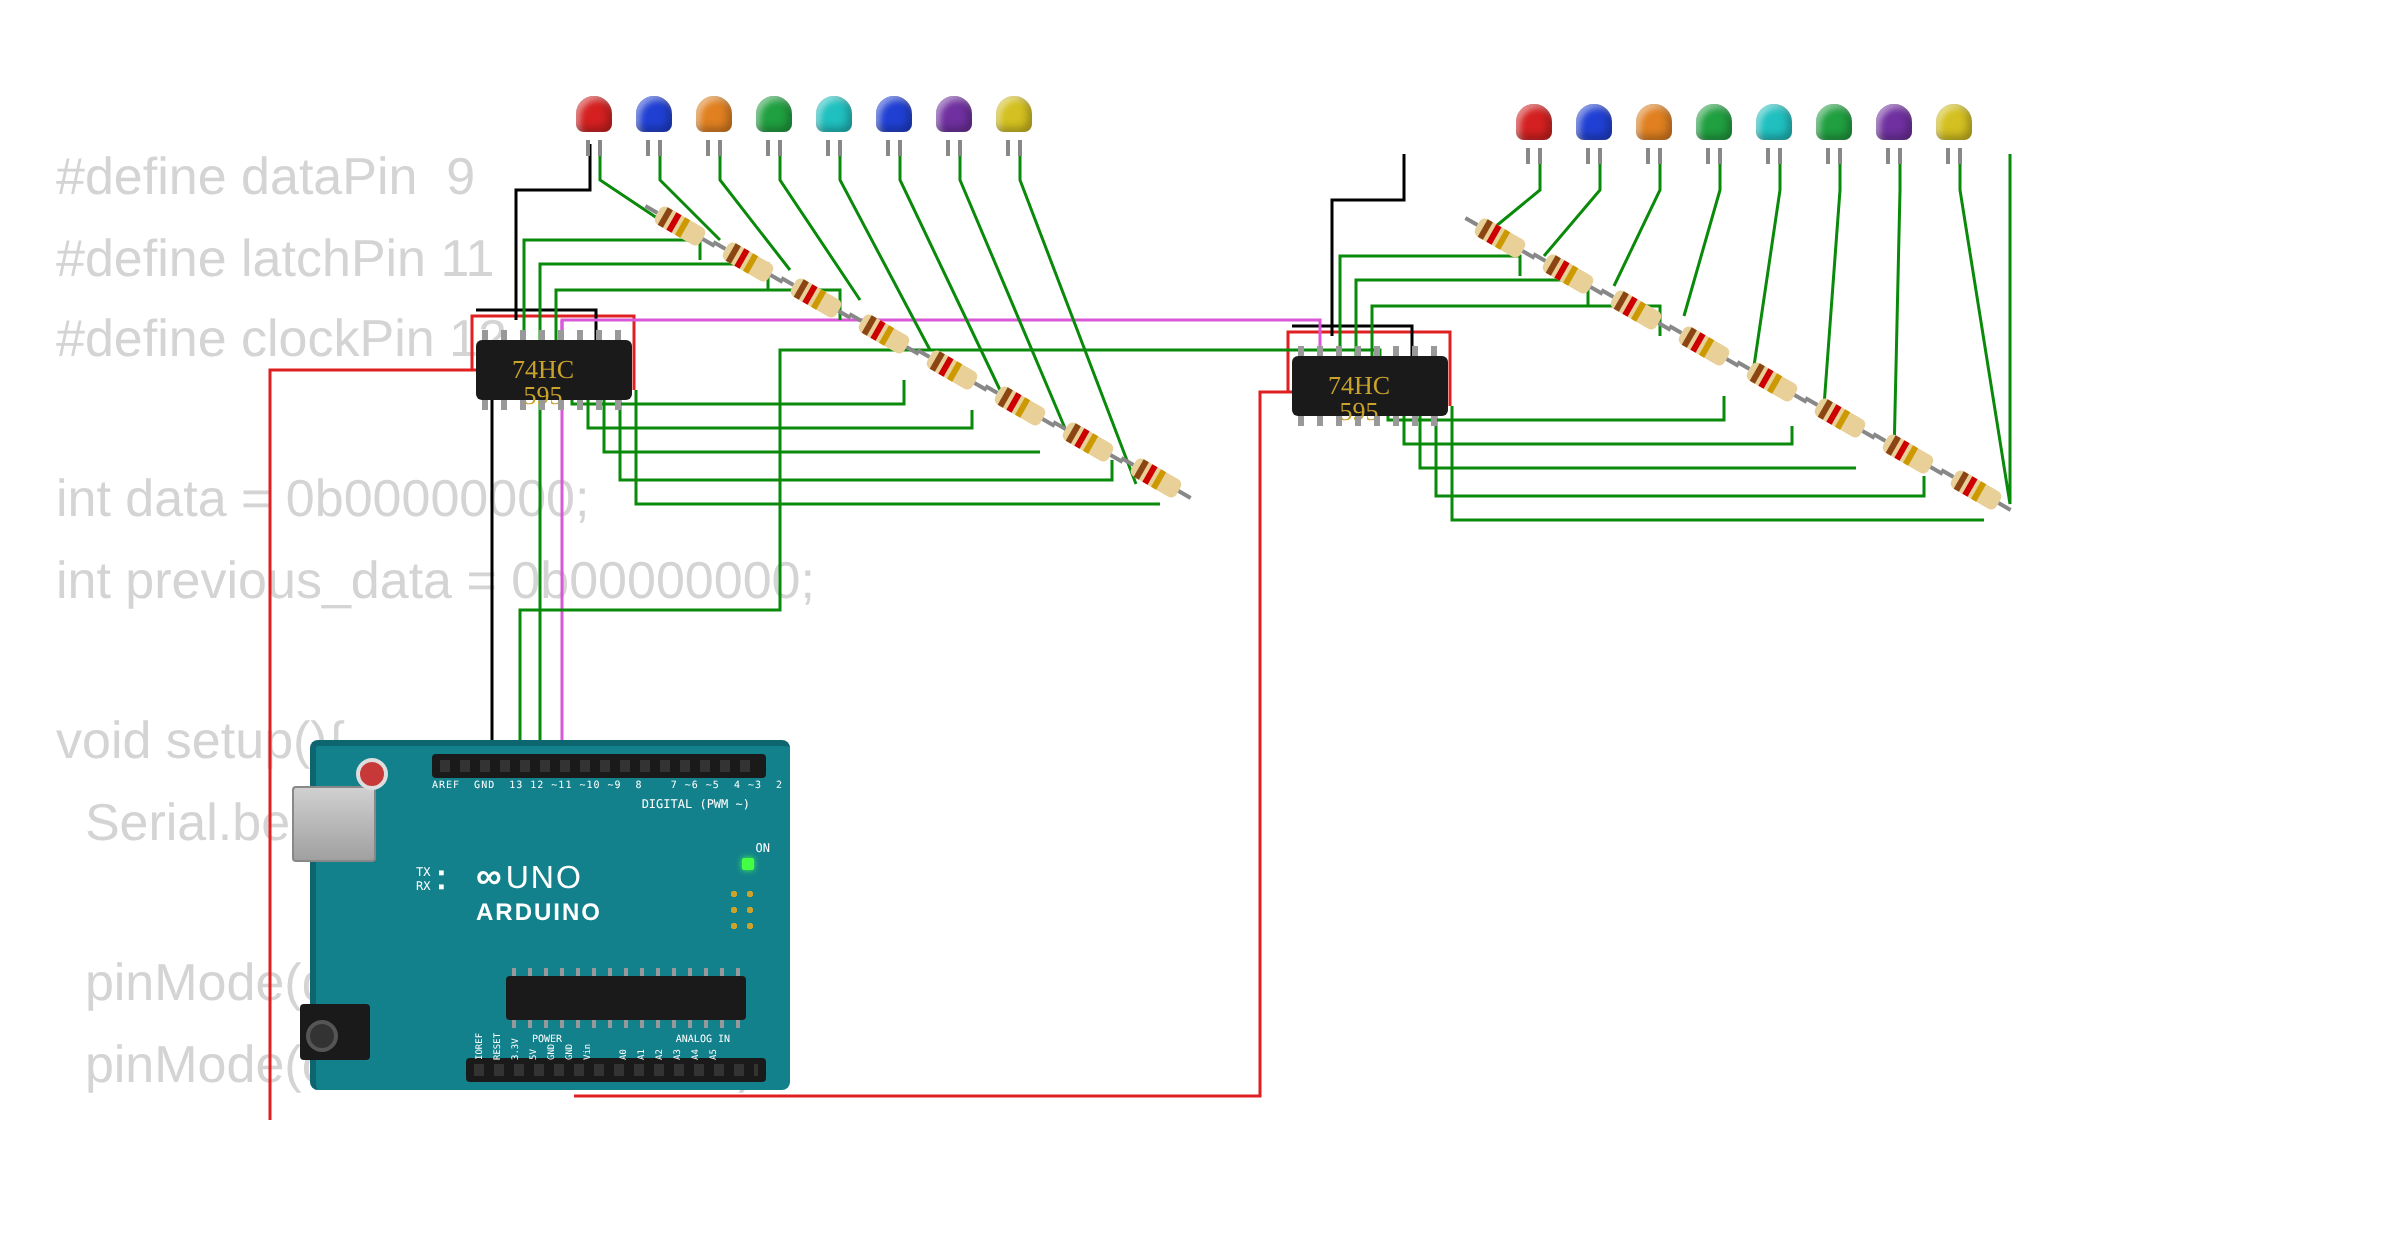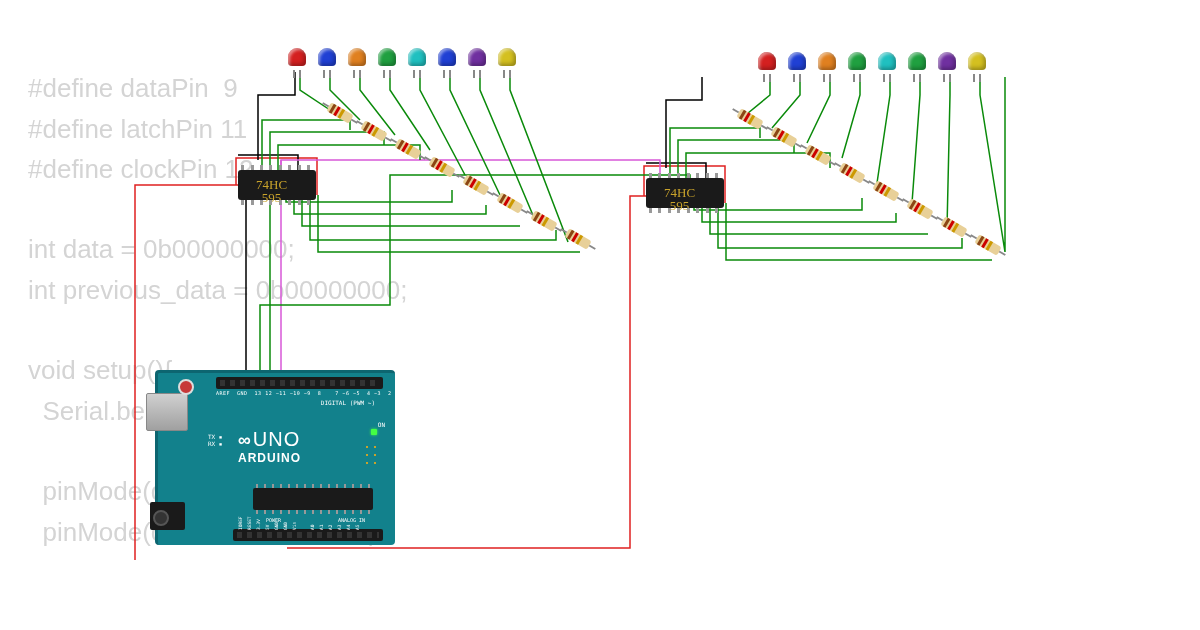--- a/index.html
+++ b/index.html
@@ -230,21 +230,21 @@
   color: #fff;
   font-size: 12px;
   font-weight: 600;
   letter-spacing: 1px;
 }
 .arduino-logo .inf {
   font-size: 18px;
   letter-spacing: -2px;
 }
 .arduino-logo .uno {
-  font-size: 20px;
+  font-size: 16px;
   font-weight: 400;
   margin-left: 4px;
 }
 .pin-labels-top {
   position: absolute;
   top: 17px;
   left: 58px;
   font-size: 5px;
   color: #fff;
   font-family: monospace;

